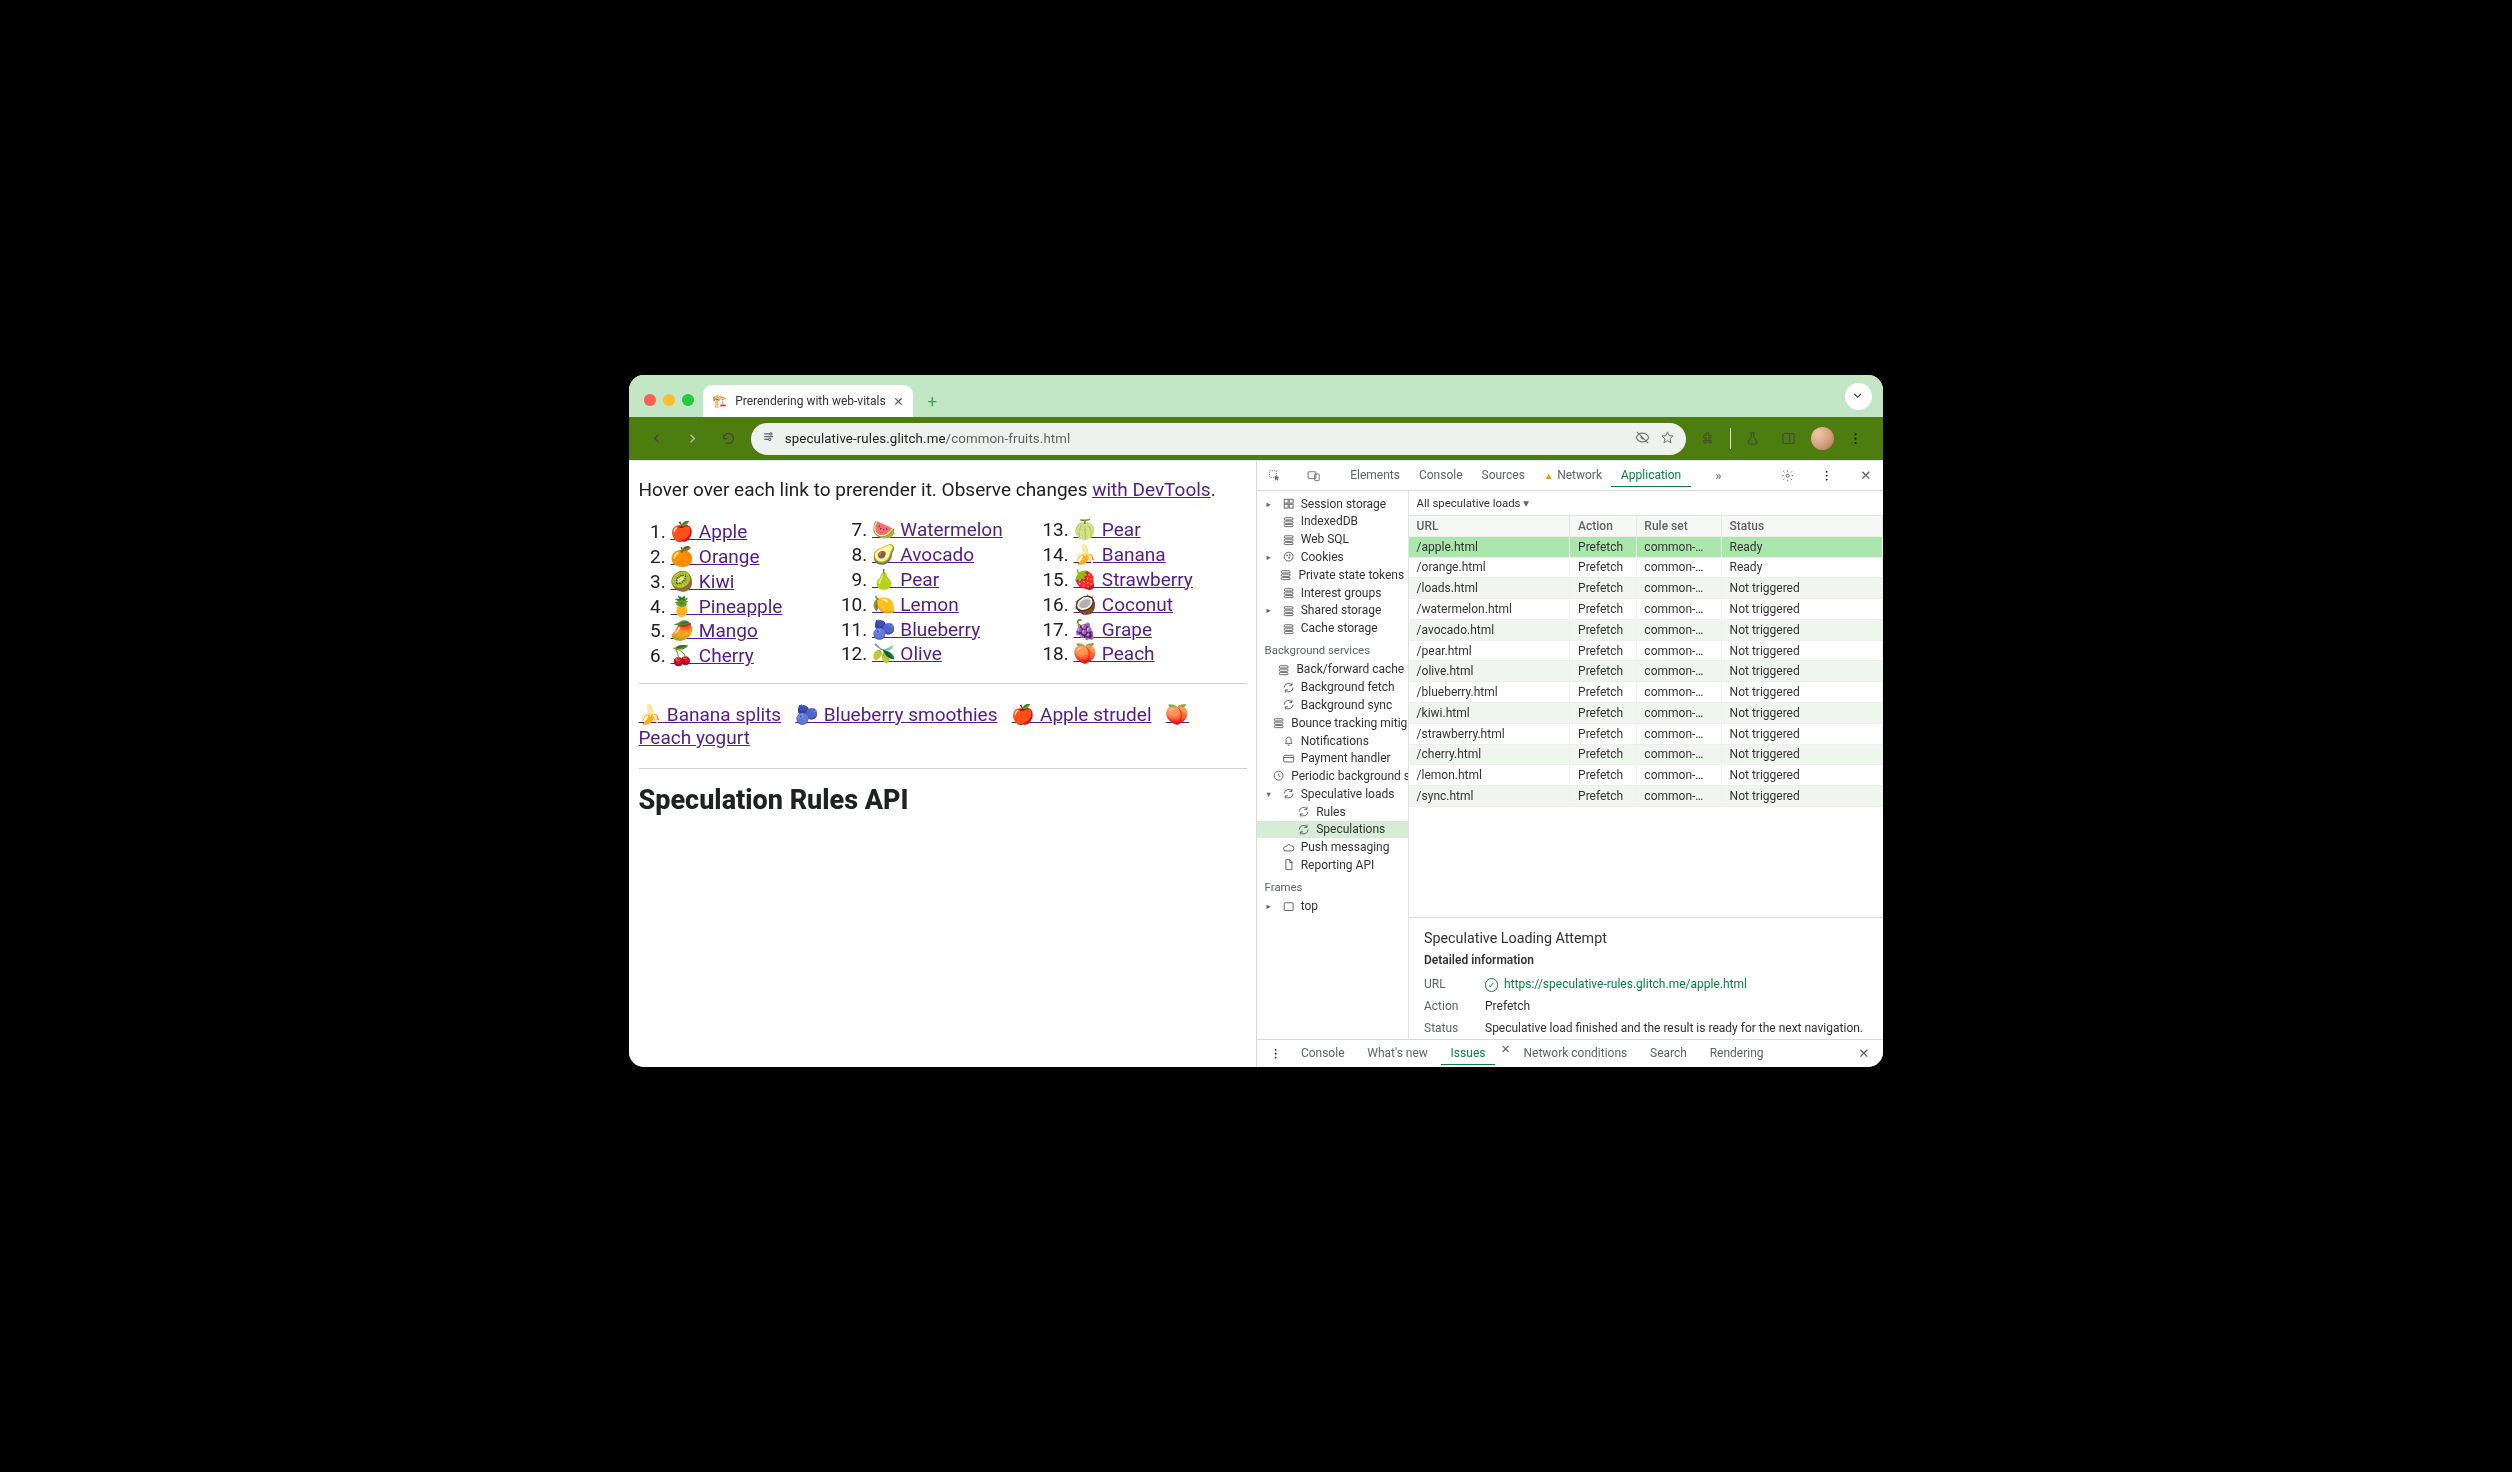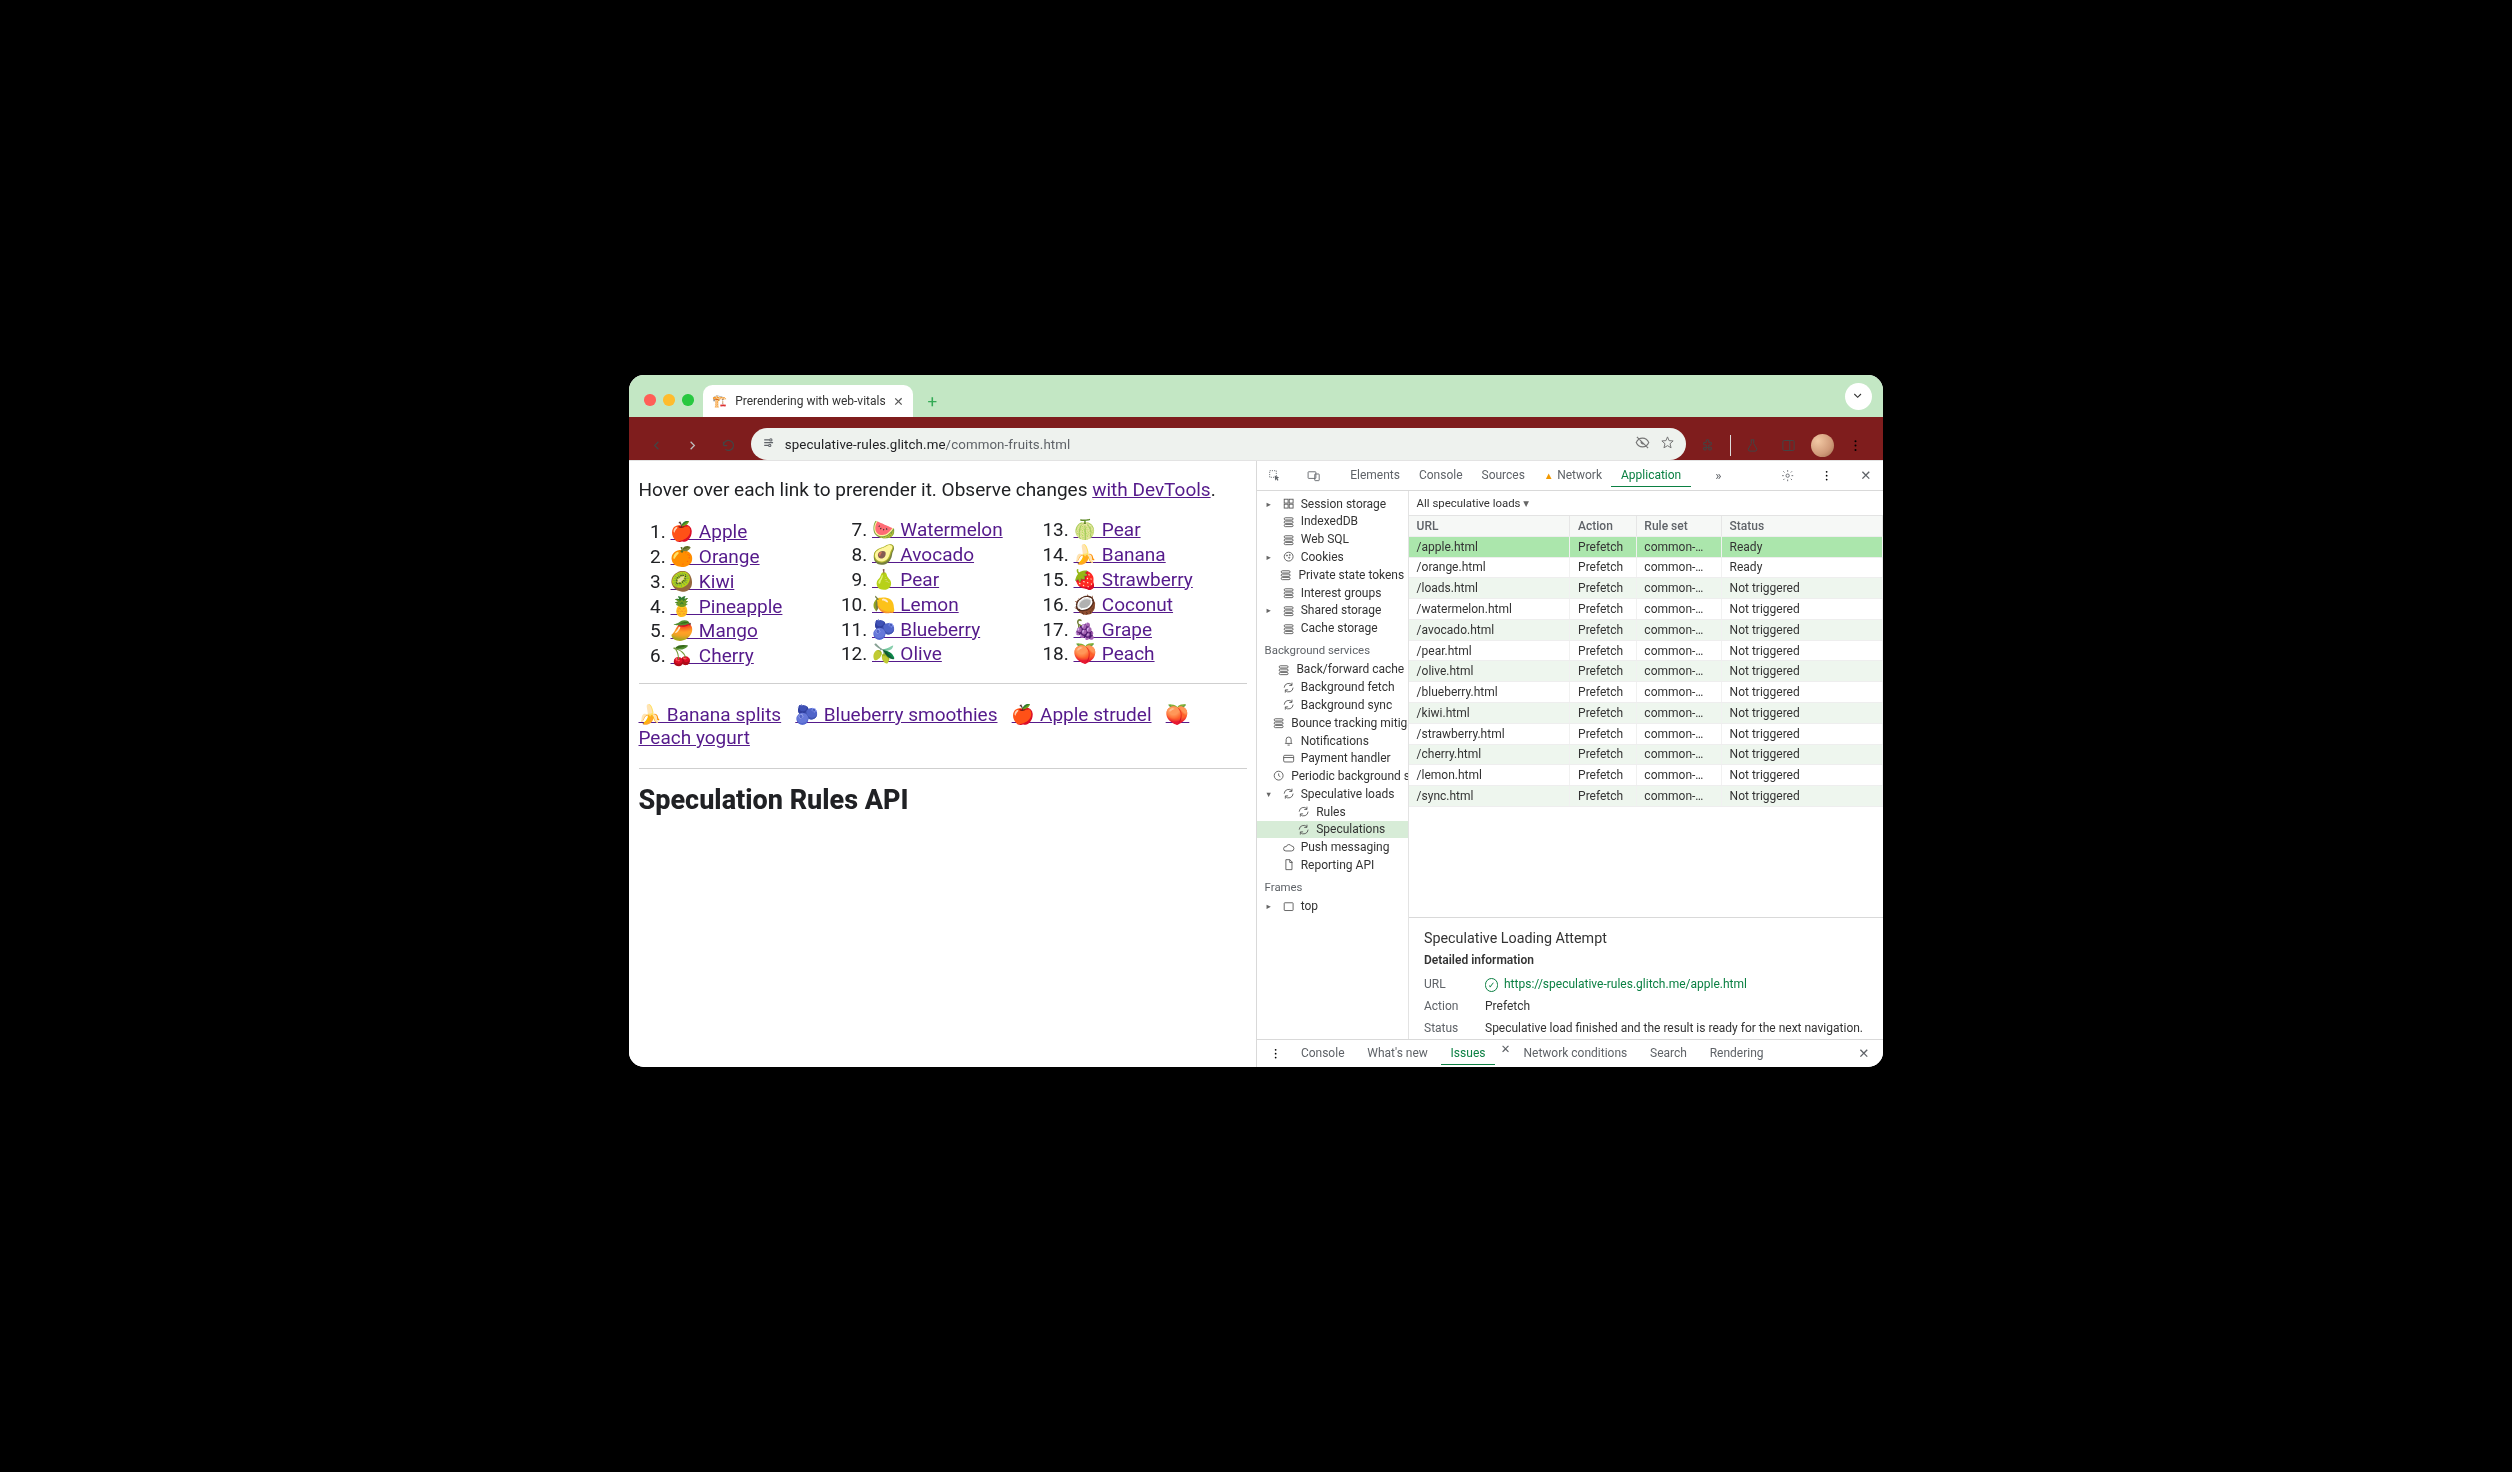--- a/index.html
+++ b/index.html
@@ -35,22 +35,22 @@
     font-size:12px; color:#333;
   }
   .tab .favicon { width:15px; height:15px; display:flex; align-items:center; justify-content:center;}
   .tab .close { margin-left:auto; font-size:12.4px; color:#555; cursor:pointer;}
   .newtab { width:27px;height:27px;border-radius:50%;display:flex;align-items:center;justify-content:center;
     color:#3a5; font-size:17px; margin: 0 0 2.9px 5.7px; cursor:pointer;}
   .chevwin { position:absolute; right:11.4px; top:7.6px; width:27px;height:27px;
     background:#fff; border-radius:50%; display:flex;align-items:center;justify-content:center;
     font-size:13.3px; color:#333; cursor:pointer;}
   .toolbar {
-    height: 44px; background:#7f1d1d; border-bottom:1px solid #e3e3e3;
-    display:flex; align-items:flex-end; gap:7.6px; padding:0 13.3px;
+    height: 44px; background:#4d7c0f; border-bottom:1px solid #e3e3e3;
+    display:flex; align-items:center; gap:7.6px; padding:0 13.3px;
   }
   .tbtn { width:28.5px;height:28.5px;display:flex;align-items:center;justify-content:center;border-radius:50%;
     color:#444; cursor:pointer; font-size:15px;}
   .tbtn.disabled { color:#bdbdbd; }
   .omni { flex:1; height:32px; background:#eef2ee; border-radius:16px;
     display:flex; align-items:center; padding:0 11.4px; gap:9.5px; color:#3c4043;}
   .omni .secure { font-size:12.4px; color:#5f6368;}
   .omni .url { font-size:13.3px; letter-spacing:0.1px; }
   .omni .urlhost { color:#202124; }
   .omni .urlpath { color:#5f6368; }

